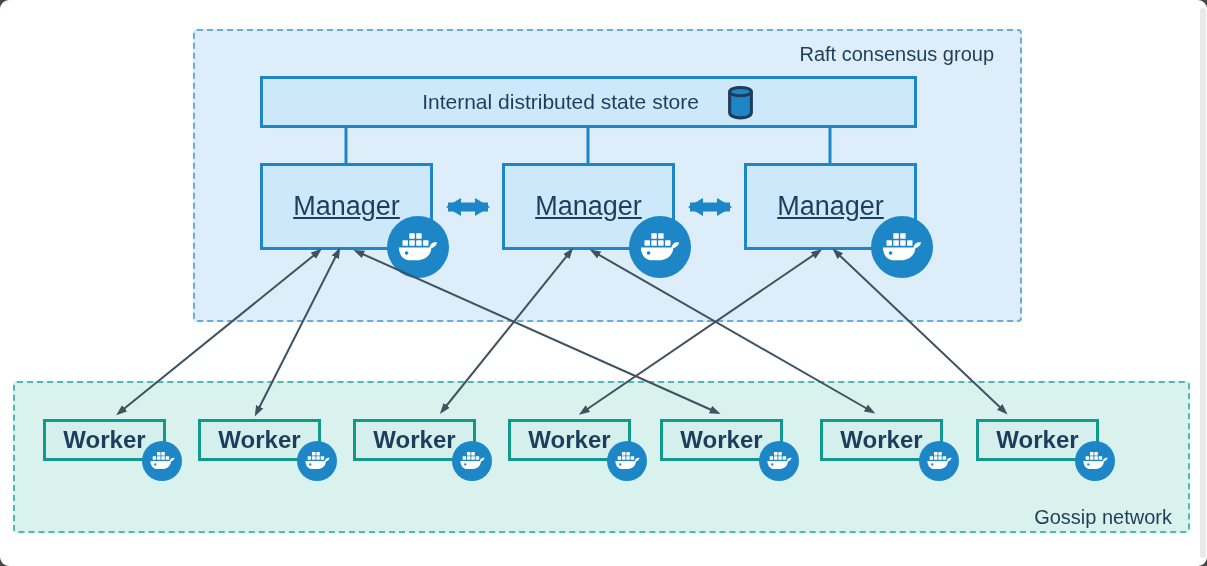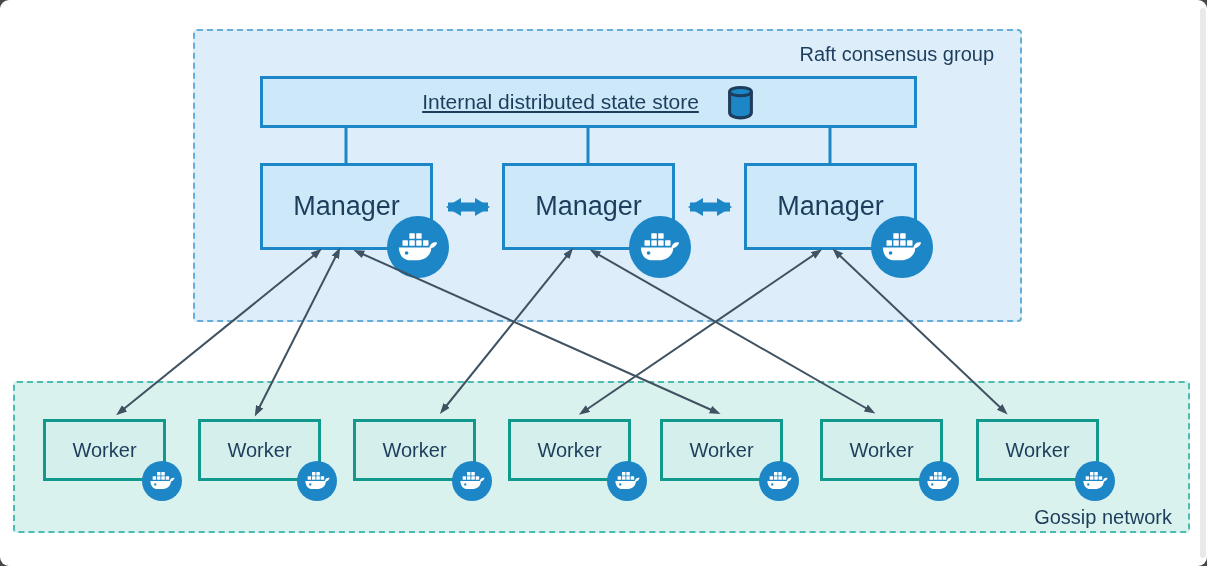--- a/index.html
+++ b/index.html
@@ -20,26 +20,26 @@
   }
   .group-label{position:absolute;font-size:20px;color:#1d3d5c;white-space:nowrap;}
   .raft-label{top:12px;right:26px;}
   .gossip-label{bottom:2px;right:16px;}
 
   
   .node{
     position:absolute;box-sizing:border-box;display:flex;align-items:center;justify-content:center;
     background:#cde9f9;border:3px solid #1d86c7;
   }
-  .store-box{left:260px;top:76px;width:657px;height:52px;font-size:21px;gap:27px;text-decoration:underline;}
-  .manager-box{top:163px;width:173px;height:87px;font-size:27px;}
+  .store-box{left:260px;top:76px;width:657px;height:52px;font-size:21px;gap:27px;}
+  .manager-box{top:163px;width:173px;height:87px;font-size:27px;text-decoration:underline;}
   .manager-1{left:260px;} .manager-2{left:502px;} .manager-3{left:744px;}
   .worker-box{
-    top:419px;width:123px;height:62px;font-size:20px;
-    background:#d5f0ec;border:3px solid #12998e;
+    top:419px;width:123px;height:42px;font-size:24px;
+    background:#d5f0ec;border:3px solid #12998e;font-weight:bold;
   }
   .worker-1{left:43px;}  .worker-2{left:198px;} .worker-3{left:353px;} .worker-4{left:508px;}
   .worker-5{left:660px;} .worker-6{left:820px;} .worker-7{left:976px;}
 
   
   .badge{
     position:absolute;border-radius:50%;background:#1d86c7;
     display:flex;align-items:center;justify-content:center;
   }
   .manager-badge{width:62px;height:62px;right:-19px;bottom:-31px;}

